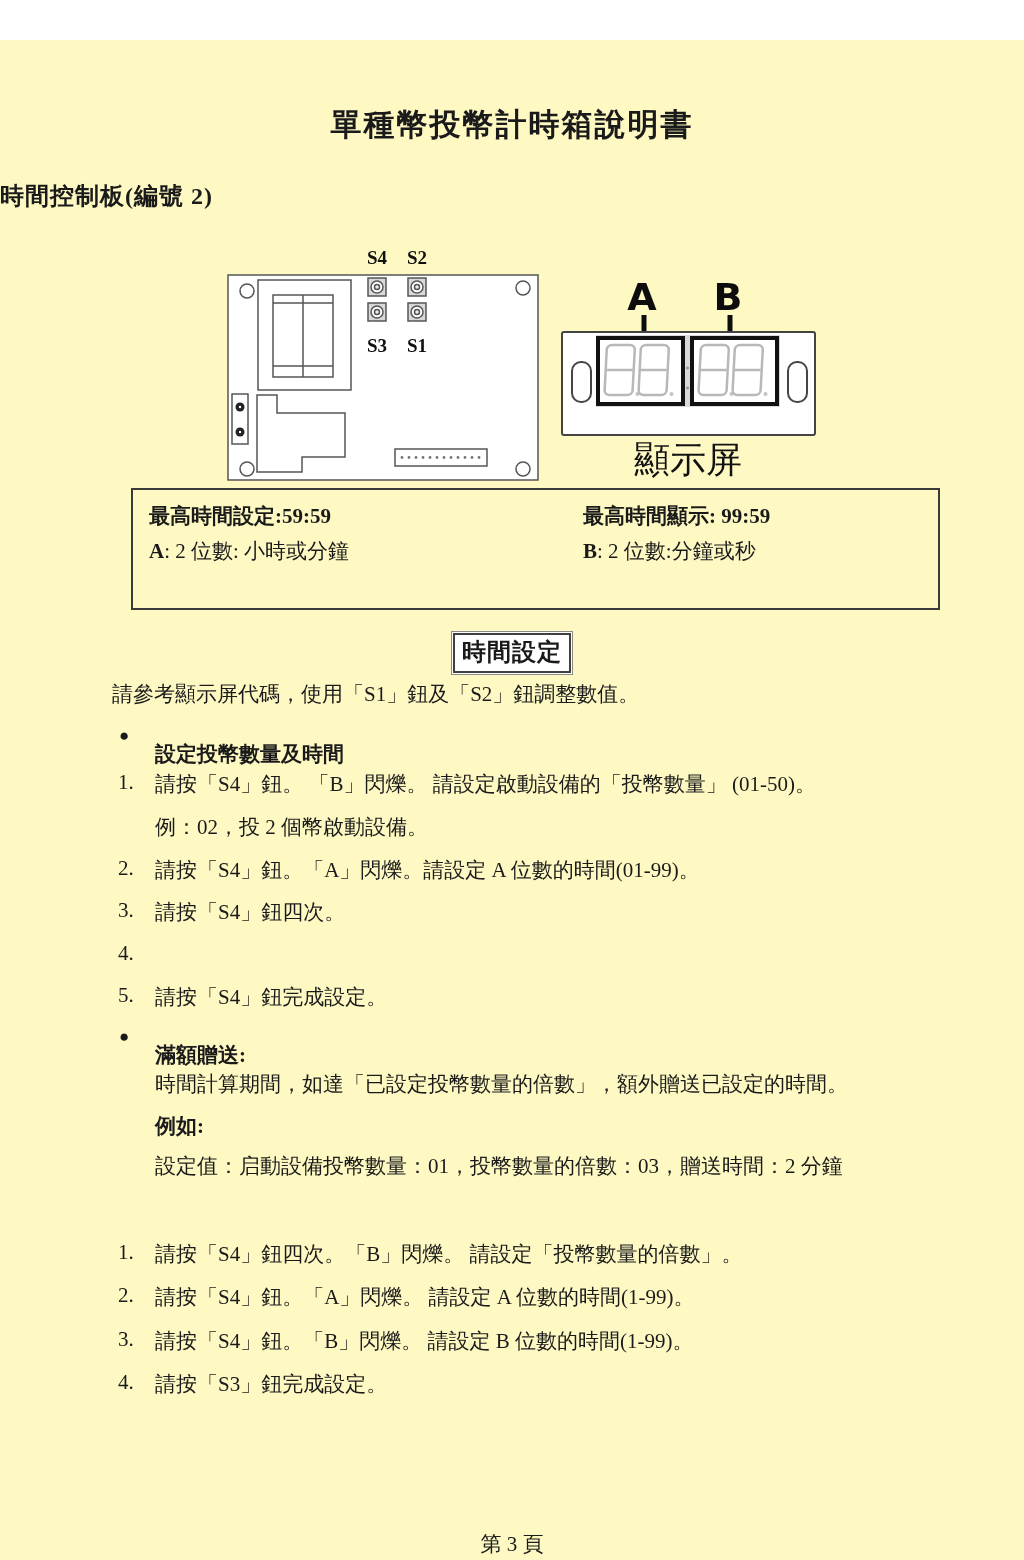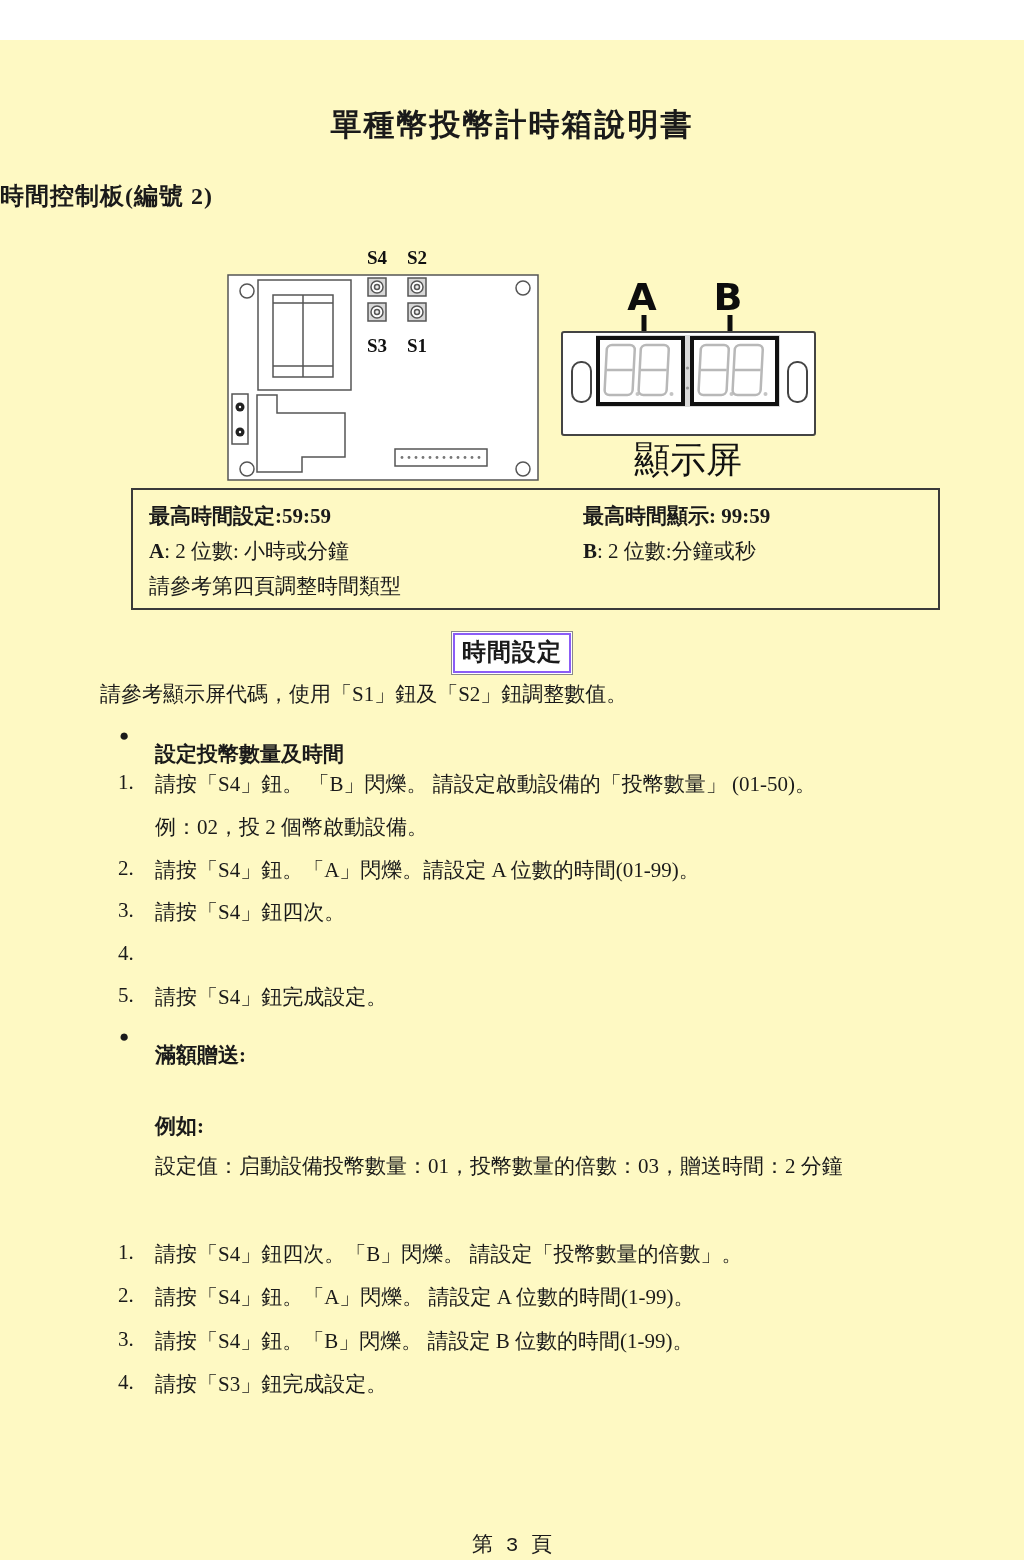--- a/index.html
+++ b/index.html
@@ -50,38 +50,37 @@
   .b1 { font-weight: bold; }
   .section-heading-outer {
     position: absolute;
     top: 591px; left: 50%;
     transform: translateX(-50%);
     border: 1px solid #8a8a8a;
     padding: 1px;
     background: #fff;
   }
   .section-heading-inner {
-    border: 2px solid #8b5cf6;
+    border: 2px solid #404040;
     padding: 1px 7px 3px 7px;
     font-size: 24px;
     font-weight: 600;
     letter-spacing: 1px;
   }
   .line { position: absolute; left: 0; width: 1024px; font-size: 21px; white-space: pre; }
   .line .num { position: absolute; left: 118px; top: 0; }
   .line .txt { position: absolute; left: 155px; top: 0; }
-  .line .txt-flush { position: absolute; left: 100px; top: 0; }
+  .line .txt-flush { position: absolute; left: 112px; top: 0; }
   .line .bullet { position: absolute; left: 119px; top: 2px; font-size: 17px; }
   .line .btitle { position: absolute; left: 155px; top: 16px; font-weight: bold; }
   .page-footer {
     position: absolute;
     top: 1490px; left: 0; width: 100%;
     text-align: center;
     font-size: 21px;
-    font-family: Liberation Mono, monospace;
   }
 </style>
 </head>
 <body>
 
 <div class="page">
 
   <div class="doc-title">單種幣投幣計時箱說明書</div>
   <div class="doc-subtitle">時間控制板(編號 2)</div>
 
@@ -185,21 +184,20 @@
       <circle cx="557.5" cy="133" r="1.6" fill="#999"></circle>
       <circle cx="557.5" cy="153" r="1.6" fill="#999"></circle>
       <text class="screen-caption" x="558" y="237" text-anchor="middle">顯示屏</text>
     </g>
   </svg>
 
   <div class="info-box">
     <div class="info-col-left">
       <div class="b1">最高時間設定:59:59</div>
       <div><span class="b1">A</span><span>: 2 位數: 小時或分鐘</span></div>
-      <div>請參考第四頁調整時間類型</div>
     </div>
     <div class="info-col-right">
       <div class="b1">最高時間顯示: 99:59</div>
       <div><span class="b1">B</span><span>: 2 位數:分鐘或秒</span></div>
     </div>
   </div>
 
   <div class="section-heading-outer">
     <div class="section-heading-inner">時間設定</div>
   </div>
@@ -233,20 +231,23 @@
   </div>
   <div class="line" style="top:943px">
     <span class="num">5.</span>
     <span class="txt">請按「S4」鈕完成設定。</span>
   </div>
 
   <div class="line" style="top:985px">
     <span class="bullet">●</span>
     <span class="btitle">滿額贈送:</span>
   </div>
+  <div class="line" style="top:1030px">
+    <span class="txt">時間計算期間，如達「已設定投幣數量的倍數」，額外贈送已設定的時間。</span>
+  </div>
   <div class="line" style="top:1072px">
     <span class="txt b1">例如:</span>
   </div>
   <div class="line" style="top:1112px">
     <span class="txt">設定值：启動設備投幣數量：01，投幣數量的倍數：03，贈送時間：2 分鐘</span>
   </div>
 
   <div class="line" style="top:1200px">
     <span class="num">1.</span>
     <span class="txt">請按「S4」鈕四次。「B」閃爍。 請設定「投幣數量的倍數」。</span>

